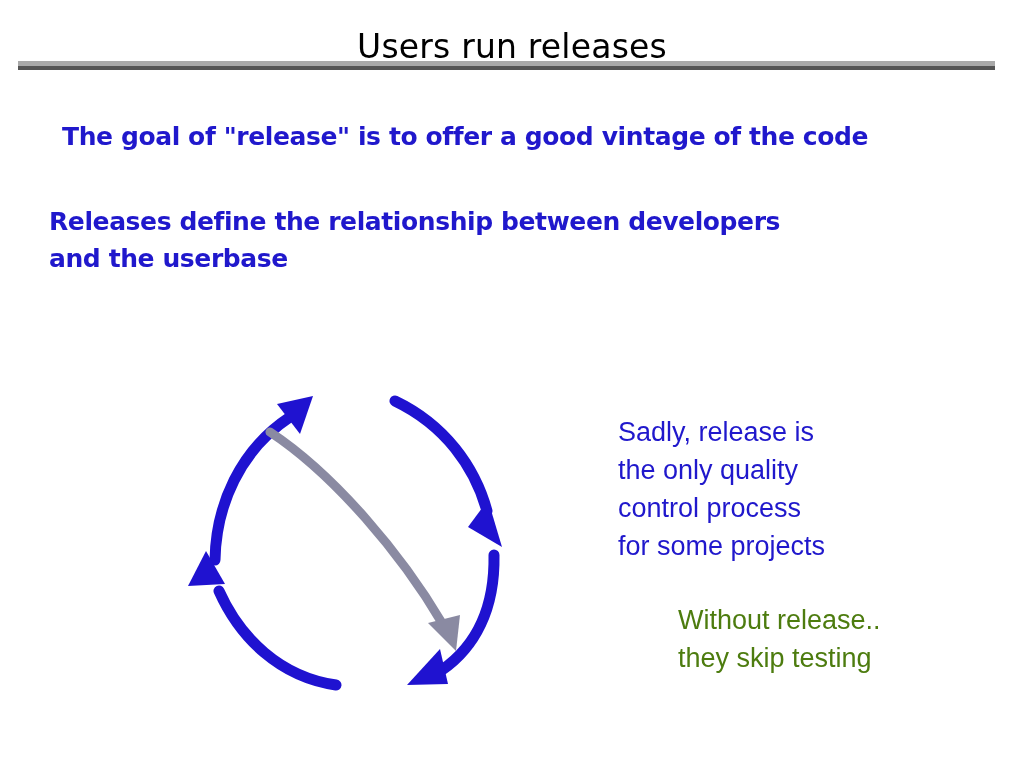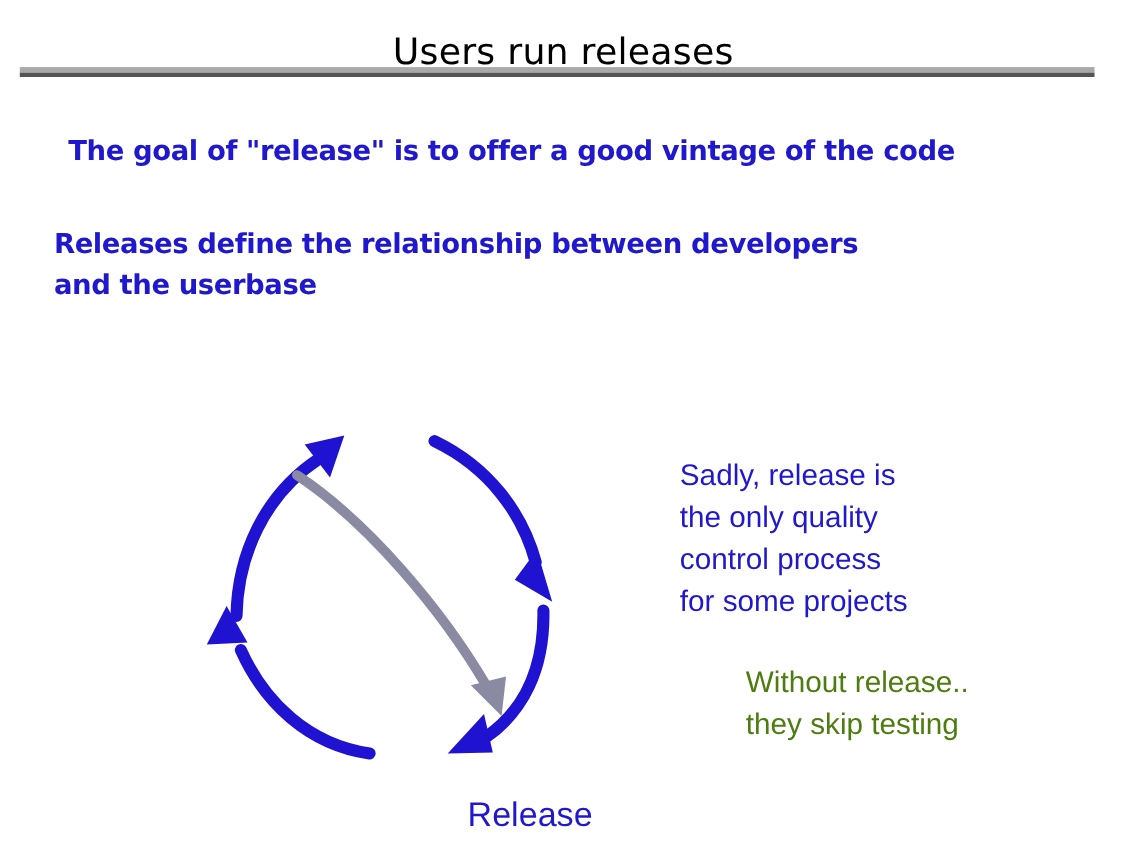--- a/index.html
+++ b/index.html
@@ -152,21 +152,20 @@
       <path d="M 206,330 C 150,322 110,283 89,236" fill="none" stroke="#1f12d0" stroke-width="11" stroke-linecap="round"></path>
       <polygon points="76,196 58,231 95,229" fill="#1f12d0"></polygon>
     </g>
 
     <g>
       <path d="M 140,77 C 205,120 272,200 312,268" fill="none" stroke="#8a8aa2" stroke-width="9" stroke-linecap="round"></path>
       <polygon points="326,296 298,268 330,260" fill="#8a8aa2"></polygon>
     </g>
   </svg>
 
-  <div class="node-label" id="node-release">Release</div>
 
 </div>
 
 <div class="side-note" id="note-sadly">Sadly, release is
 the only quality
 control process
 for some projects</div>
 
 <div class="side-note" id="note-without">Without release..
 they skip testing</div>

